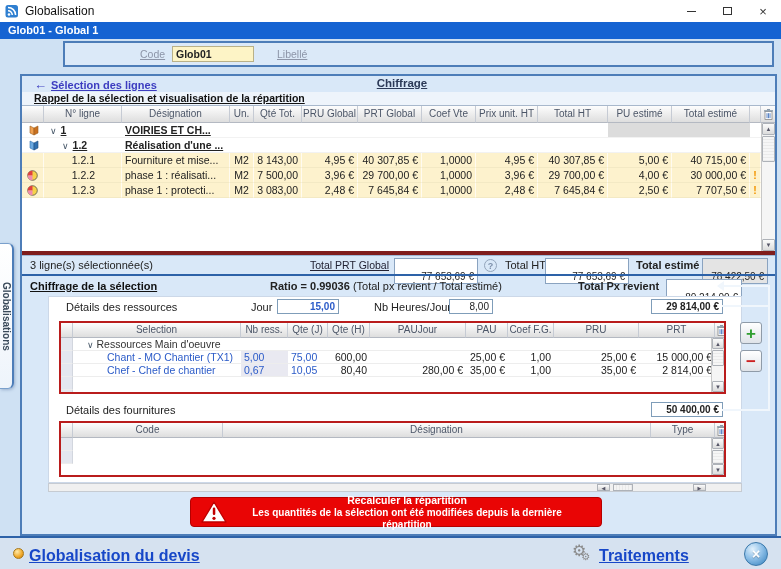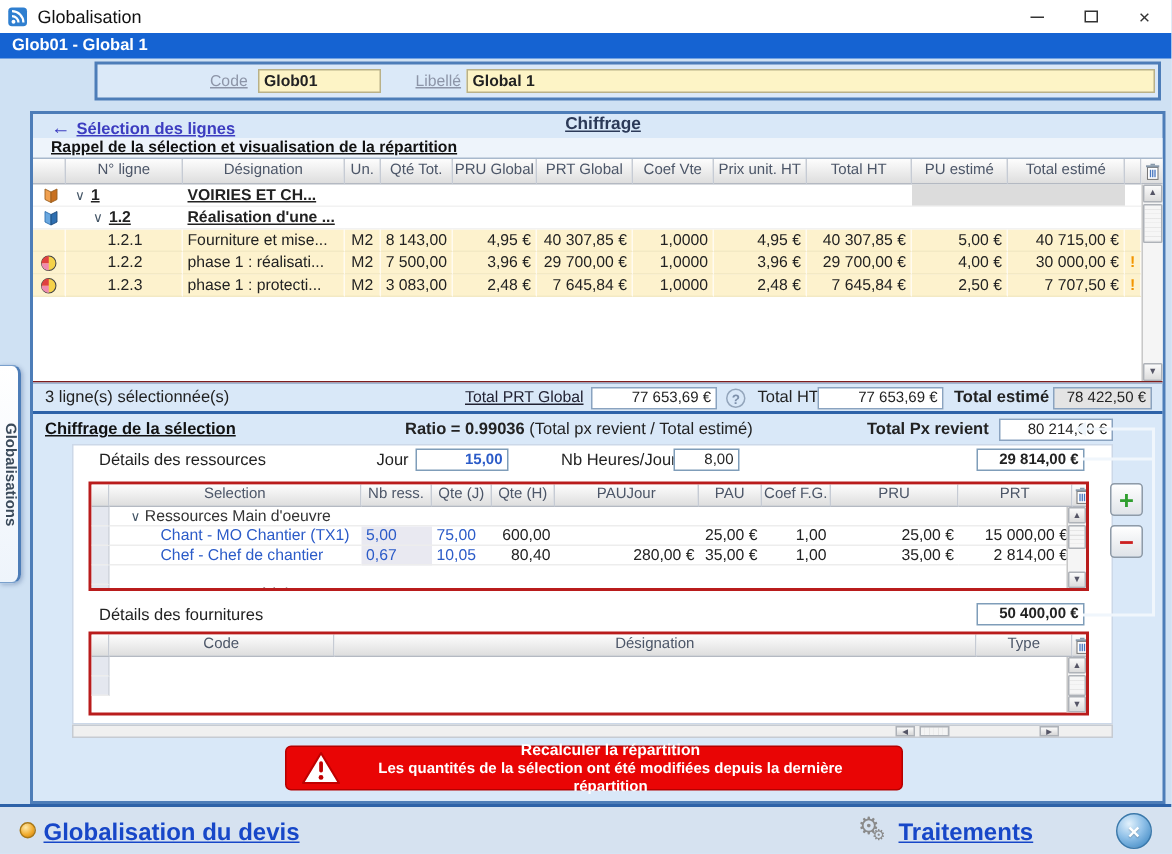--- a/index.html
+++ b/index.html
@@ -26,21 +26,21 @@
   
   .main-panel{position:absolute;left:20px;top:74px;width:757px;height:462px;border:2px solid #4d7db8;background:#d9e8f8}
   .sel-header{position:absolute;left:0;top:0;width:753px;height:16px}
   .back-link{position:absolute;left:12px;top:1px;color:#3c3cc0;font-weight:bold;font-size:11px}
   .back-link .txt{text-decoration:underline}
   .back-arrow{font-size:13px;margin-right:4px}
   .section-title{position:absolute;left:330px;top:1px;width:100px;text-align:center;font-weight:bold;text-decoration:underline;color:#2c3a58;font-size:11.5px}
   .rappel{position:absolute;left:0;top:16px;width:753px;height:13px;background:#eef4fb;font-weight:bold;text-decoration:underline;color:#111;font-size:10.5px;line-height:13px;padding-left:12px}
 
   
-  .t1{position:absolute;left:0;top:29px;width:753px;height:150px;background:#fff;border-top:1px solid #a8b8cc;border-bottom:1px solid #7f1d1d}
+  .t1{position:absolute;left:0;top:29px;width:753px;height:150px;background:#fff;border-top:1px solid #a8b8cc;border-bottom:4px solid #7f1d1d}
   .t1-head,.t1-row{display:grid;grid-template-columns:22px 78px 108px 24px 48px 56px 64px 54px 62px 70px 64px 78px 1fr;width:739px}
   .t1-head{height:17px}
   .h{background:linear-gradient(#fdfdfd,#dedede);border-right:1px solid #c6cbd4;border-bottom:1px solid #b4b9c2;font-size:10px;color:#4c5668;text-align:center;line-height:16px;overflow:hidden;white-space:nowrap}
   .t1-row{height:15px;line-height:15px;font-size:10.5px}
   .t1-row.yellow{background:#fdf2cd}
   .t1-row.yellow .c{border-right:1px solid rgba(255,255,255,.7);border-bottom:1px solid #f3e9c4}
   .t1-row.group .c{border-bottom:1px solid #f2f2f2}
   .c{overflow:hidden;white-space:nowrap;padding:0 3px}
   .c.r{text-align:right}
   .c.ctr{text-align:center}
@@ -58,21 +58,21 @@
   .sbv{position:absolute;background:#f5f5f5;border-left:1px solid #c8c8c8}
   .sb-btn,.sb-thumb{position:absolute;left:0;width:100%;background:linear-gradient(#fbfbfb,#dcdcdc);border:1px solid #aeb2b8;color:#556;text-align:center;border-radius:1px}
   .sb-btn{height:12px;font-size:6px;line-height:11px}
   .sb-thumb{background:repeating-linear-gradient(#f6f6f6,#f6f6f6 2px,#dfdfdf 3px)}
   .t1-sb{right:0;top:17px;bottom:0;width:14px}
   .t1-corner{position:absolute;right:0;top:0;width:14px;height:17px;background:linear-gradient(#fdfdfd,#dedede);border-bottom:1px solid #b4b9c2;display:flex;align-items:center;justify-content:center}
 
   
   .sel-footer{position:absolute;left:0;top:179px;width:753px;height:19px;border-top:1px solid #9fb6d4}
   .sel-footer>*{position:absolute;top:3px}
-  .f-field{height:15px;border:1px solid #8aa3c0;background:#fff;font-size:10px;text-align:right;padding:1px 3px;line-height:11px;top:2px}
+  .f-field{height:15px;border:1px solid #8aa3c0;background:#fff;font-size:10px;text-align:right;padding:12px 3px;line-height:11px;top:2px}
   .f-field.grayed{background:#e4e4e4}
   .lbl-underline{text-decoration:underline;color:#223;font-size:10.5px}
   .qicon{width:13px;height:13px;border:1px solid #93a5bb;border-radius:50%;color:#7d90ab;font-weight:bold;font-size:9px;text-align:center;line-height:12px;display:block}
   .divider{position:absolute;left:0;top:198px;width:753px;height:2px;background:#2d62a8}
 
   
   .chif-header{position:absolute;left:0;top:201px;width:753px;height:19px}
   .chif-header>*{position:absolute;top:3px}
   .chif-title{font-weight:bold;text-decoration:underline;color:#111;font-size:11px}
 
@@ -163,21 +163,20 @@
       </div>
   </div>
 </div>
 
 <div class="bluebar">Glob01 - Global 1</div>
 
 <div class="id-panel">
   <span class="flabel" style="left:75px">Code</span>
   <input class="yinput" style="left: 107px; width: 82px;" readonly="" value="Glob01">
   <span class="flabel" style="left:212px">Libellé</span>
-  <input class="yinput" style="left: 246px; width: 459px;" readonly="" value="Global 1">
 </div>
 
 <div class="main-panel">
 
   <div class="sel-header">
     <span class="back-link"><span class="back-arrow">←</span><span class="txt">Sélection des lignes</span></span>
     <span class="section-title">Chiffrage</span>
   </div>
   <div class="rappel">Rappel de la sélection et visualisation de la répartition</div>
 

